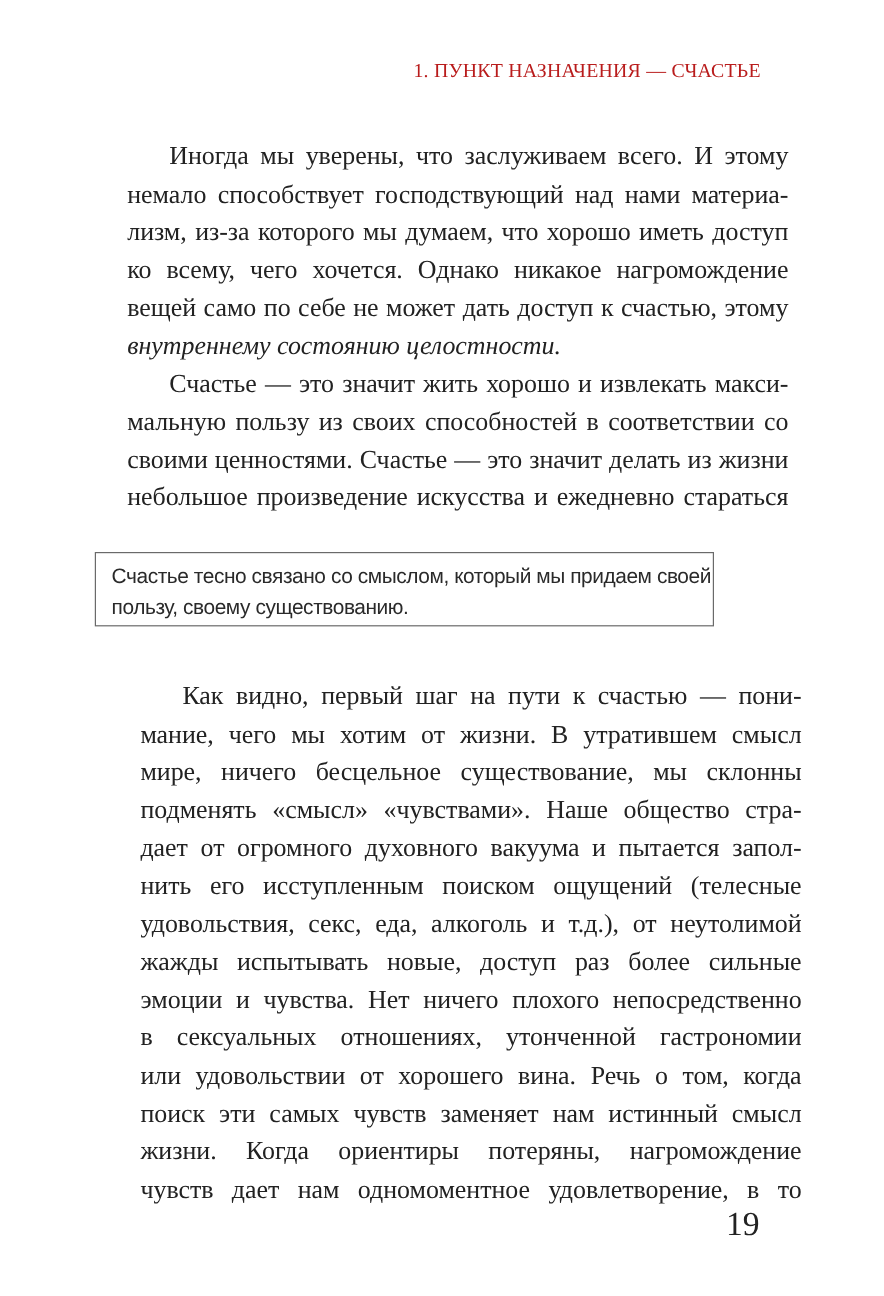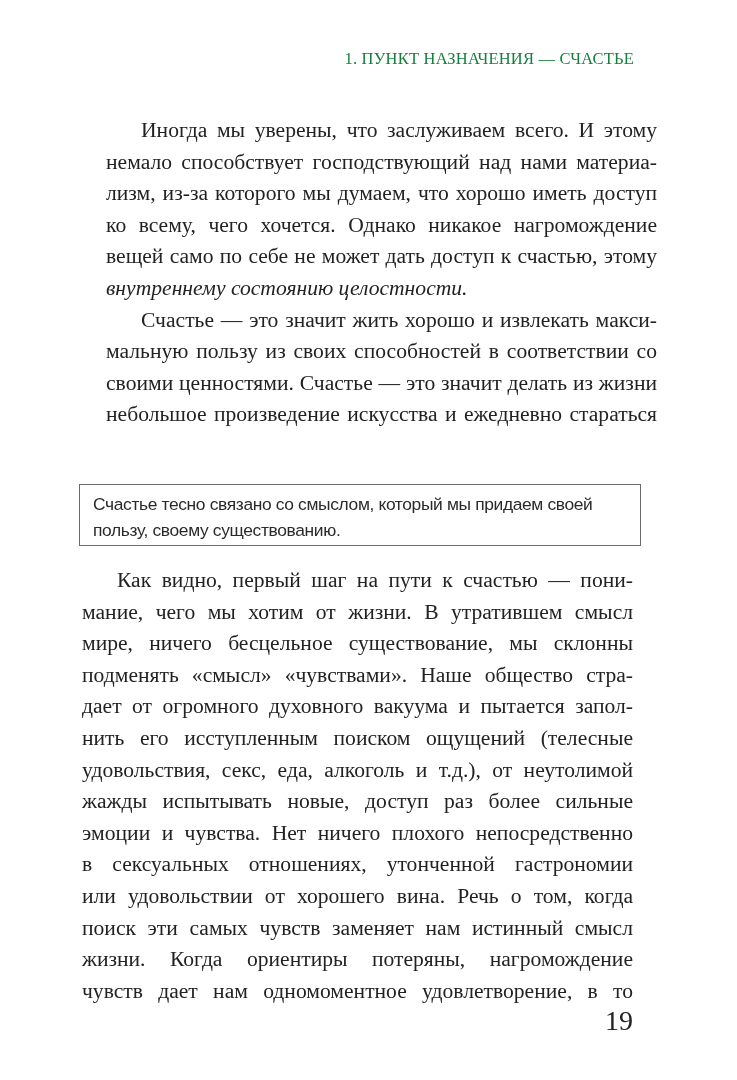--- a/index.html
+++ b/index.html
@@ -14,21 +14,21 @@
       overflow: hidden;
       color: #222222;
     }
     .running-head {
       position: absolute;
       top: 49px;
       right: 103px;
       font-family: "Liberation Serif", "DejaVu Serif", serif;
       font-size: 16.5px;
       letter-spacing: 0.2px;
-      color: #15803d;
+      color: #b91c1c;
       white-space: nowrap;
     }
     .text-block {
       position: absolute;
       left: 82px;
       width: 551px;
       font-family: "Liberation Serif", "DejaVu Serif", serif;
       font-size: 21.6px;
       line-height: 31.6px;
       color: #222222;
@@ -41,26 +41,26 @@
       height: 31.6px;
     }
     .line.last {
       text-align-last: left;
       font-style: italic;
     }
     .line.indent {
       padding-left: 35px;
     }
     .block-1 { top: 115px; margin-left: 24px; }
-    .block-3 { top: 565px; }
+    .block-3 { top: 565px; margin-left: 35px; }
     .callout {
       position: absolute;
       left: 79px;
-      top: 484px;
-      width: 562px;
+      top: 460px;
+      width: 516px;
       height: 62px;
       border: 1.5px solid #6a6a6a;
       box-sizing: border-box;
       padding: 6px 12px 0 13px;
       font-family: "Liberation Sans", "DejaVu Sans", sans-serif;
       font-size: 17.4px;
       line-height: 26px;
       color: #2a2a2a;
       letter-spacing: -0.35px;
     }

